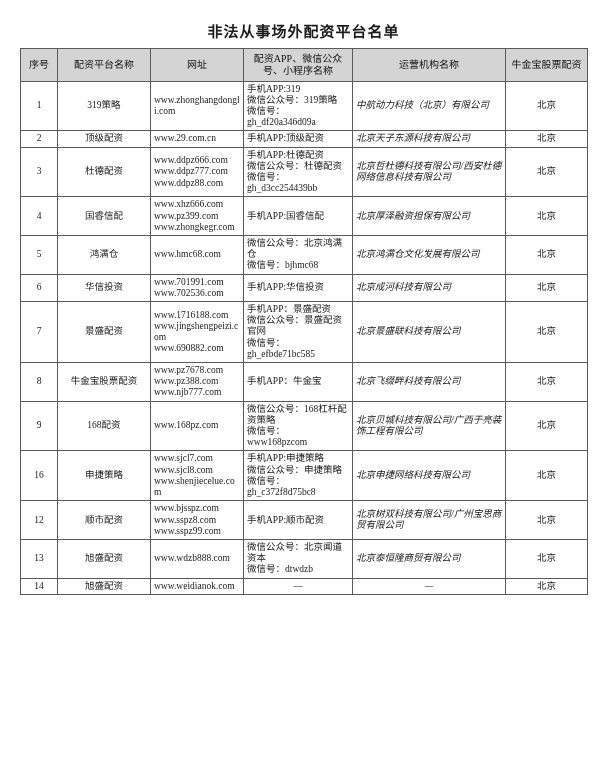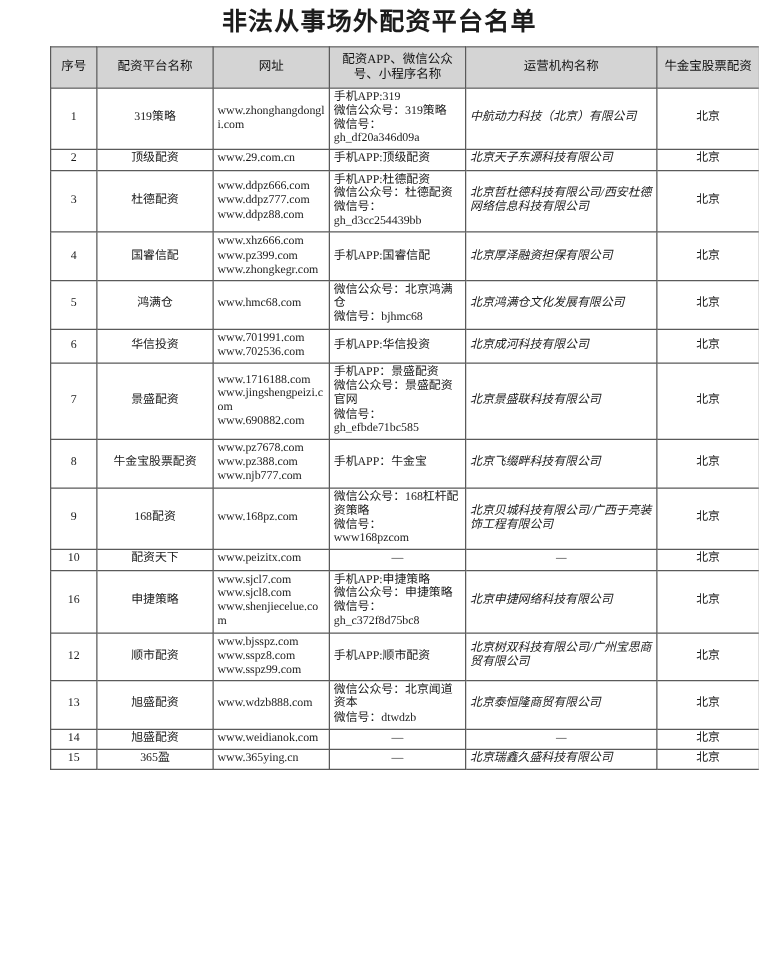--- a/index.html
+++ b/index.html
@@ -16,33 +16,32 @@
   }
   #page {
     position: relative;
     width: 607px;
     height: 782px;
     background: #ffffff;
     box-sizing: border-box;
   }
   #doc-title {
     text-align: center;
-    font-size: 20px;
+    font-size: 15px;
     font-weight: bold;
     letter-spacing: 1px;
-    padding-top: 1px;
+    padding-top: 20px;
     padding-bottom: 7px;
     color: #1c1c1c;
     font-family: "Liberation Serif", "DejaVu Serif", serif;
   }
   #table-wrap {
     padding: 0 20px 0 20px;
     box-sizing: border-box;
     width: 527px;
-    margin-left: 20px;
   }
   table.listing {
     border-collapse: collapse;
     width: 567px;
     table-layout: fixed;
     border: 1px solid #4a4a4a;
   }
   table.listing th,
   table.listing td {
     border: 1px solid #5a5a5a;
@@ -233,30 +232,20 @@
             </td>
             <td class="app">
               <span class="line">微信公众号：168杠杆配资策略</span>
               <span class="line">微信号：</span>
               <span class="line">www168pzcom</span>
             </td>
             <td class="org">北京贝城科技有限公司/广西于亮装饰工程有限公司</td>
             <td class="region">北京</td>
           </tr>
           <tr>
-            <td class="idx">10</td>
-            <td class="name">配资天下</td>
-            <td class="url">
-              <span class="line">www.peizitx.com</span>
-            </td>
-            <td class="app dash"><span class="dashmark">—</span></td>
-            <td class="org dash">—</td>
-            <td class="region">北京</td>
-          </tr>
-          <tr>
             <td class="idx">16</td>
             <td class="name">申捷策略</td>
             <td class="url">
               <span class="line">www.sjcl7.com</span>
               <span class="line">www.sjcl8.com</span>
               <span class="line">www.shenjiecelue.com</span>
             </td>
             <td class="app">
               <span class="line">手机APP:申捷策略</span>
               <span class="line">微信公众号：申捷策略</span>
@@ -296,27 +285,17 @@
           <tr>
             <td class="idx">14</td>
             <td class="name">旭盛配资</td>
             <td class="url">
               <span class="line">www.weidianok.com</span>
             </td>
             <td class="app dash"><span class="dashmark">—</span></td>
             <td class="org dash">—</td>
             <td class="region">北京</td>
           </tr>
-          <tr>
-            <td class="idx">15</td>
-            <td class="name">365盈</td>
-            <td class="url">
-              <span class="line">www.365ying.cn</span>
-            </td>
-            <td class="app dash"><span class="dashmark">—</span></td>
-            <td class="org">北京瑞鑫久盛科技有限公司</td>
-            <td class="region">北京</td>
-          </tr>
         </tbody>
     </table>
   </div>
 
 </div>
 
 </body></html>

